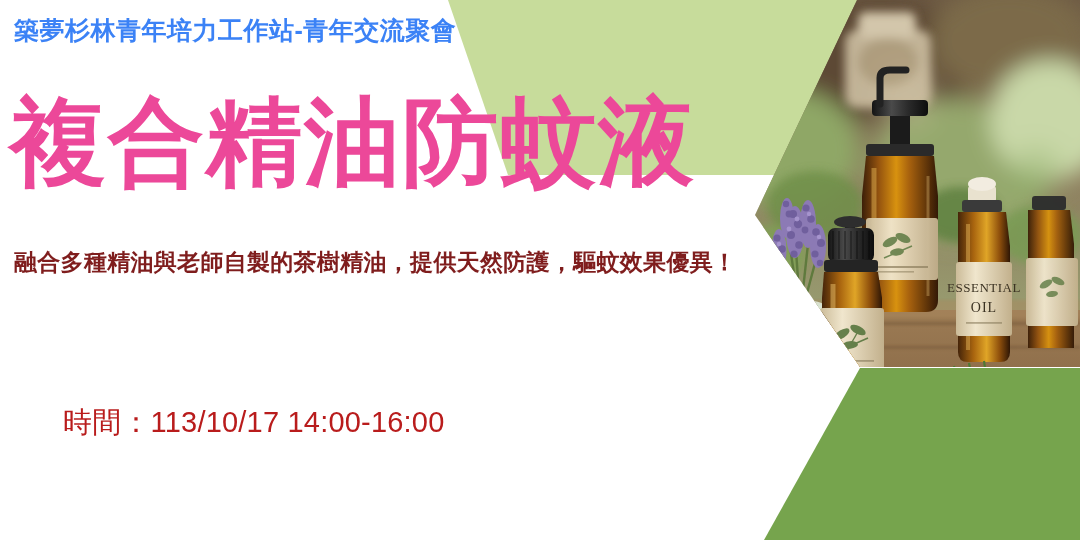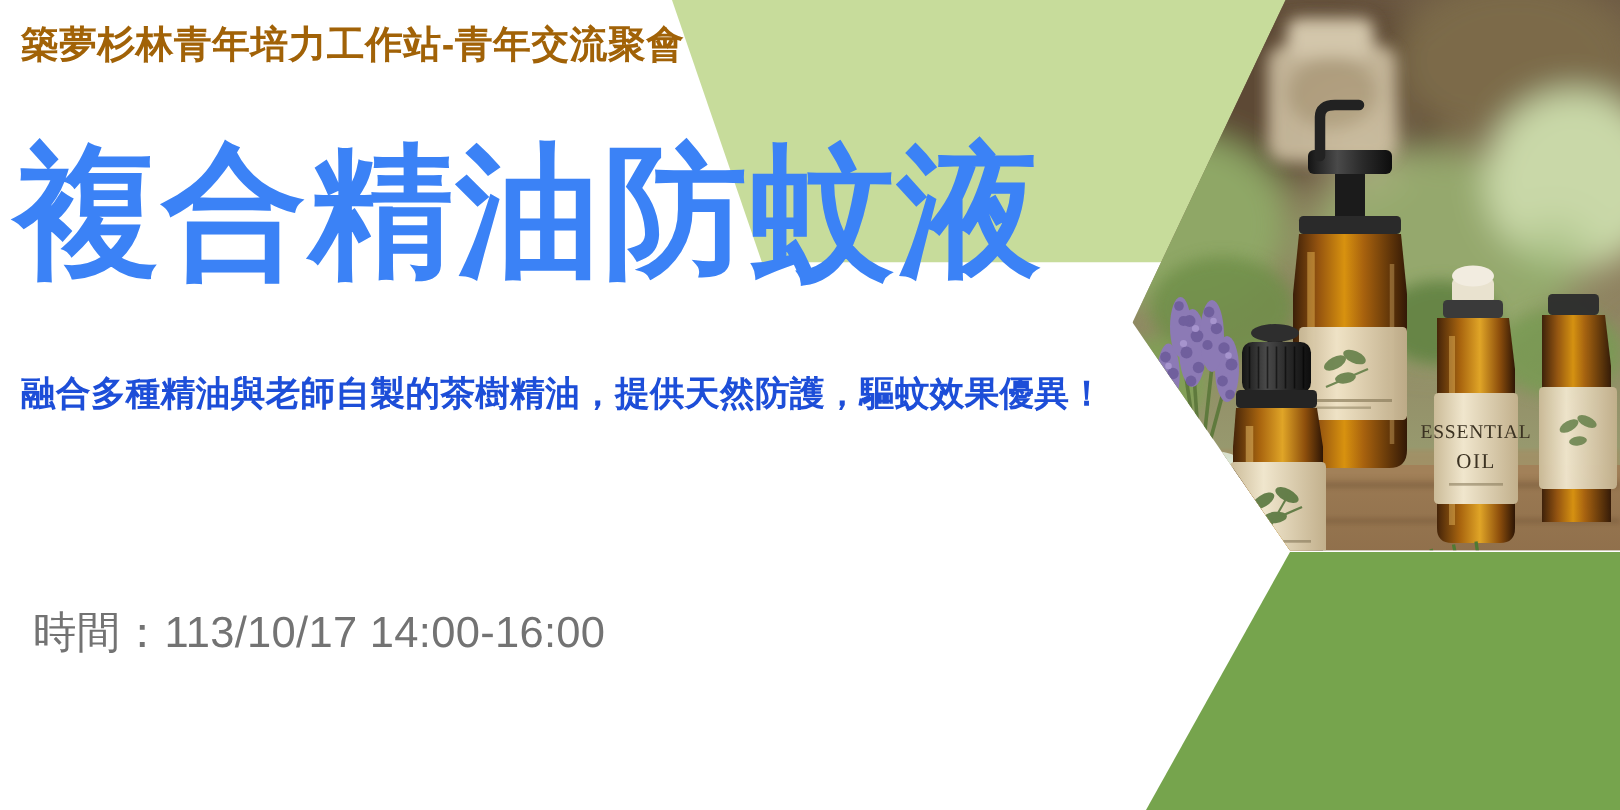--- a/index.html
+++ b/index.html
@@ -40,56 +40,57 @@
   .photo-panel svg { display:block; width:1080px; height:540px; }
 
   
   .text-layer { position:absolute; inset:0; }
 
   .kicker {
     position:absolute;
     left:14px; top:17px;
     font-size:25px;
     font-weight:700;
-    color:#a16207;
+    color:#3b82f6;
     letter-spacing:0.5px;
     white-space:nowrap;
     line-height:1.1;
   }
   .main-title {
     position:absolute;
     left:10px; top:92px;
     font-size:96px;
     font-weight:700;
-    color:#3b82f6;
+    color:#ec4899;
     letter-spacing:2px;
     white-space:nowrap;
     line-height:1.05;
   }
   .subtitle {
     position:absolute;
     left:14px; top:249px;
     font-size:23px;
     font-weight:700;
-    color:#1d4ed8;
+    color:#7f1d1d;
     letter-spacing:0.3px;
     white-space:nowrap;
     line-height:1.2;
   }
   .info-block {
     position:absolute;
     left:22px; top:400px;
   }
   .info-line {
     font-size:29px;
     font-weight:400;
-    color:#737373;
+    color:#b91c1c;
     line-height:1.52;
     white-space:nowrap;
     letter-spacing:0.2px;
+    margin-left:41px;
   }
 </style>
 </head>
 <body>
 
 <div id="poster">
 
   <div class="bg-layer">
     <div class="shape-lightgreen"></div>
     <div class="shape-midgreen"></div>

